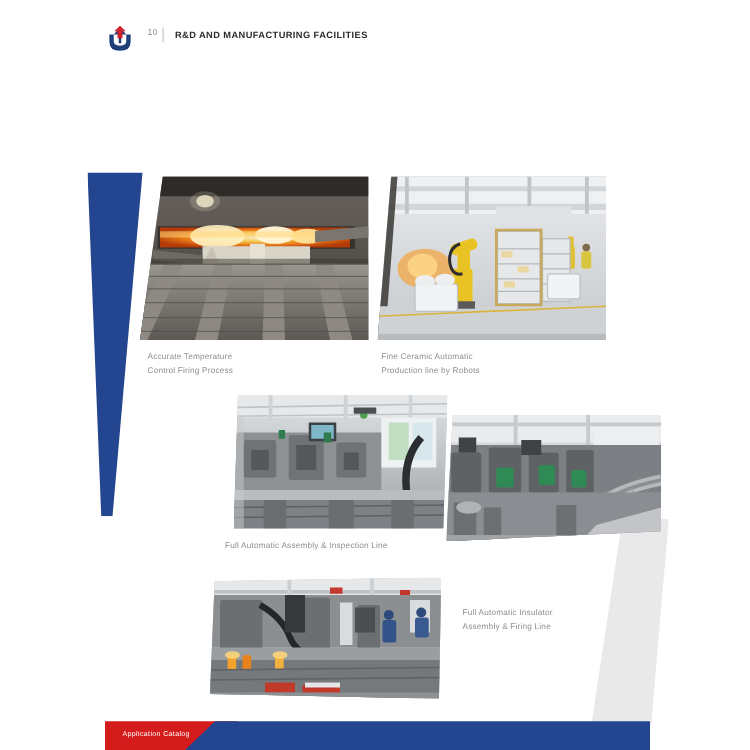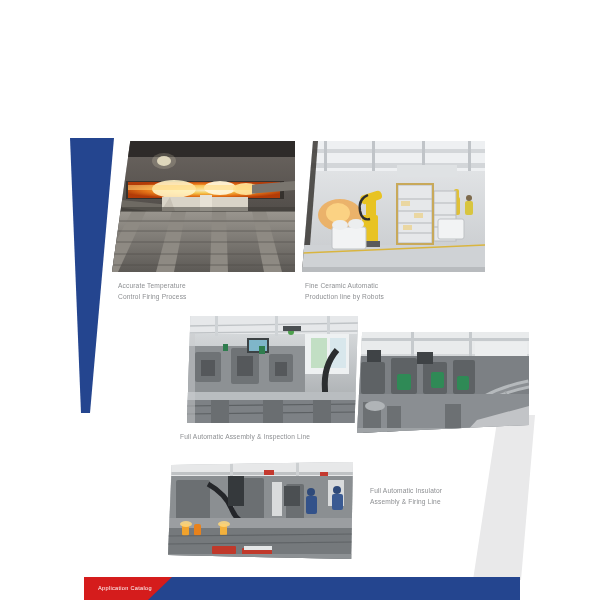--- a/index.html
+++ b/index.html
@@ -64,20 +64,34 @@
   .cap1{left:118px;top:281px;}
   .cap2{left:305px;top:281px;}
   .cap3{left:180px;top:432px;}
   .cap4{left:370px;top:486px;}
 </style>
 </head>
 <body>
 
 <div class="page">
 
+  <div class="header">
+
+    <div class="logo">
+      <svg viewBox="0 0 48 48" xmlns="http://www.w3.org/2000/svg">
+        <path d="M7 17 h7 v11 q0 7 10 7 q10 0 10 -7 v-11 h7 v12 q0 14 -17 14 q-17 0 -17 -14 z" fill="#1f3f7a"></path>
+        <path d="M14 17 h8 v14 h4 v-14 h8 l-10 -11 z" fill="#1f3f7a"></path>
+        <path d="M24 3 l9 9 h-5 v11 h-8 v-11 h-5 z" fill="#d0202b"></path>
+      </svg>
+    </div>
+
+    <div class="hdr-page-no">10</div>
+    <div class="hdr-divider"></div>
+    <div class="hdr-title">R&amp;D AND MANUFACTURING FACILITIES</div>
+  </div>
 
   <div class="deco-blue-wedge">
     <svg viewBox="0 0 95 275" preserveAspectRatio="none" xmlns="http://www.w3.org/2000/svg">
       <polygon points="0,0 44,0 20,275 11,275" fill="#24458f"></polygon>
     </svg>
   </div>
 
   <div class="deco-gray-band">
     <svg viewBox="0 0 80 165" preserveAspectRatio="none" xmlns="http://www.w3.org/2000/svg">
       <polygon points="43,0 80,0 66,165 18,165" fill="#e9e9ea"></polygon>

